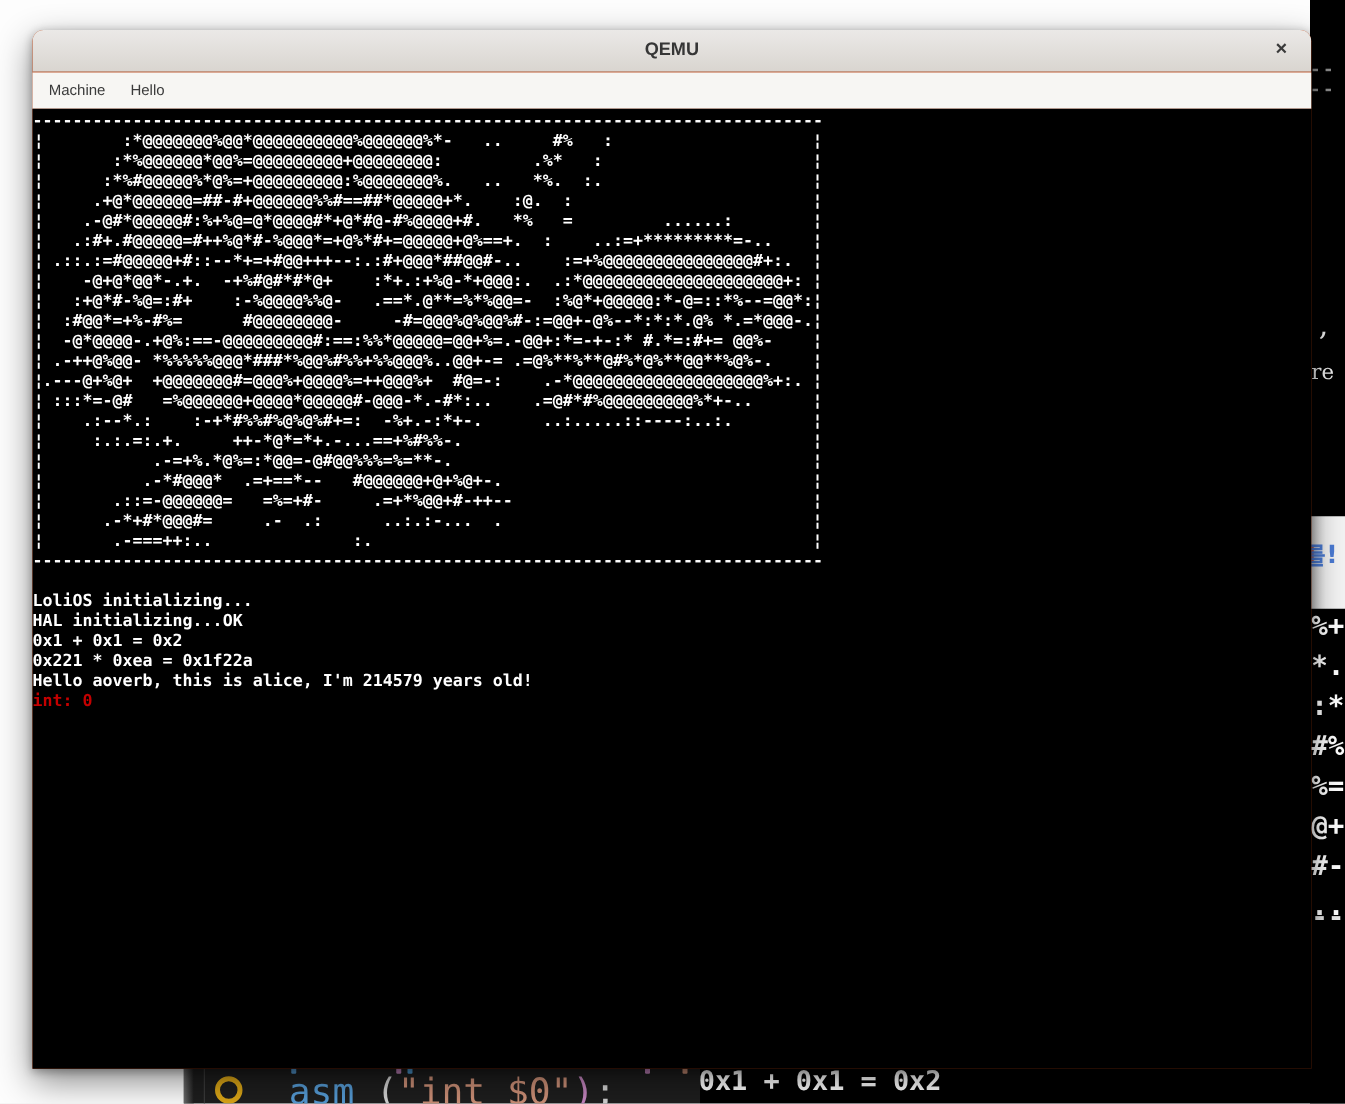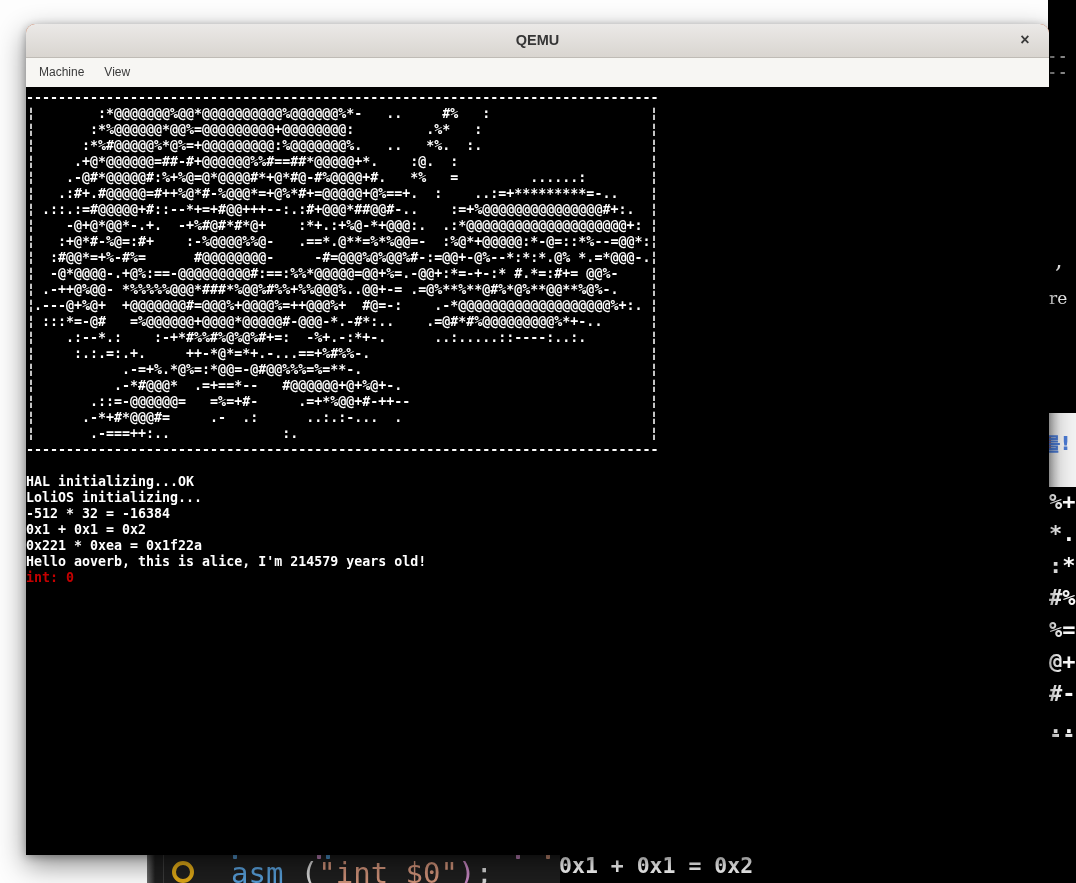--- a/index.html
+++ b/index.html
@@ -99,21 +99,21 @@
         <div class="frag" style="left: 399px; background: rgb(206, 145, 120);"></div>
       </div>
     <div class="code-line" id="code-line"><span style="color: rgb(86, 156, 214);">asm</span><span style="color: rgb(212, 212, 212);"> (</span><span style="color: rgb(206, 145, 120);">"int $0"</span><span style="color: rgb(197, 134, 192);">)</span><span style="color: rgb(212, 212, 212);">;</span></div>
   </div>
 
   <div class="qemu">
     <div class="titlebar">
       <div class="title">QEMU</div>
       <div class="close-btn">×</div>
     </div>
-    <div class="menubar" id="menubar"><span class="menu-item">Machine</span><span class="menu-item">View</span></div>
+    <div class="menubar" id="menubar"><span class="menu-item">Machine</span><span class="menu-item">Hello</span></div>
     <div class="term">
       <pre id="dash-top">-------------------------------------------------------------------------------</pre>
       <pre id="art-border-left">¦
 ¦
 ¦
 ¦
 ¦
 ¦
 ¦
 ¦
@@ -167,23 +167,22 @@
 ¦
 ¦
 ¦
 ¦
 ¦
 ¦
 ¦
 ¦</pre>
       <pre id="dash-bottom">-------------------------------------------------------------------------------</pre>
       <div id="console">
+          <div style="color: rgb(255, 255, 255);">LoliOS initializing...</div>
           <div style="color: rgb(255, 255, 255);">HAL initializing...OK</div>
-          <div style="color: rgb(255, 255, 255);">LoliOS initializing...</div>
-          <div style="color: rgb(255, 255, 255);">-512 * 32 = -16384</div>
           <div style="color: rgb(255, 255, 255);">0x1 + 0x1 = 0x2</div>
           <div style="color: rgb(255, 255, 255);">0x221 * 0xea = 0x1f22a</div>
           <div style="color: rgb(255, 255, 255);">Hello aoverb, this is alice, I'm 214579 years old!</div>
           <div style="color: rgb(196, 0, 0);">int: 0</div>
         </div>
     </div>
   </div>
 
 </div>
 

